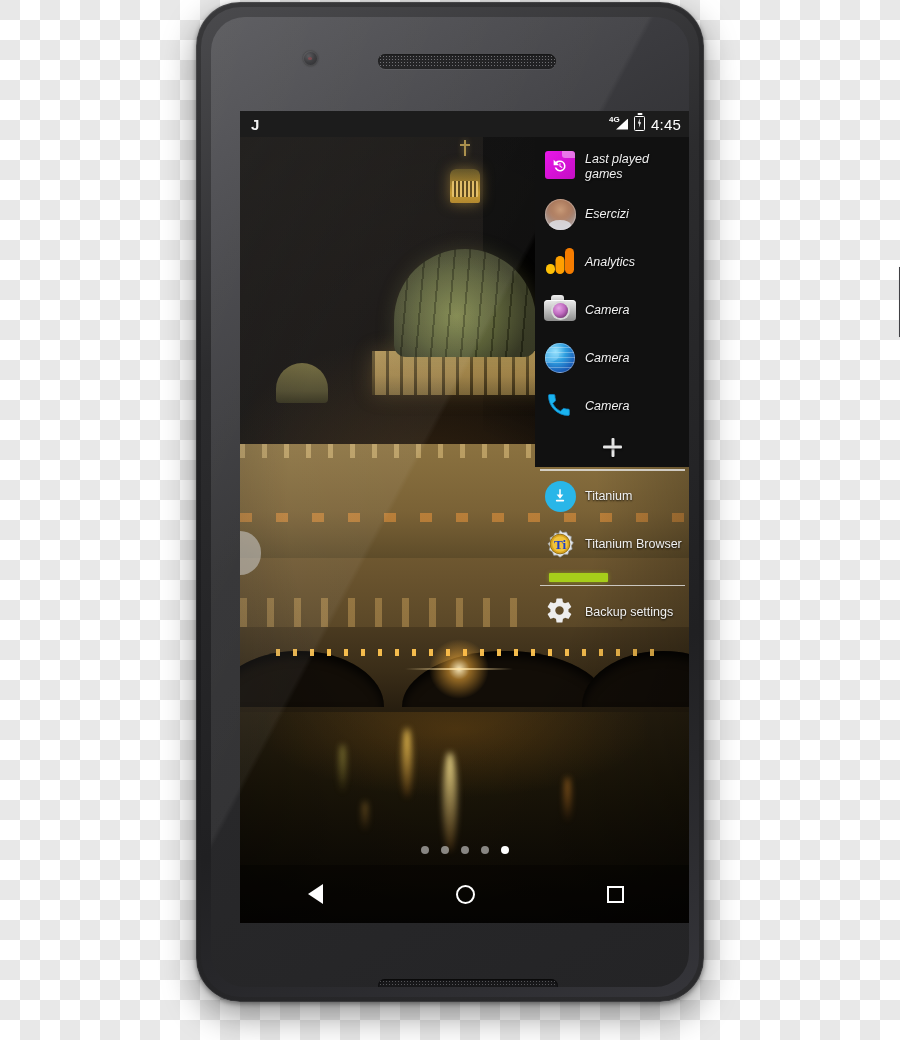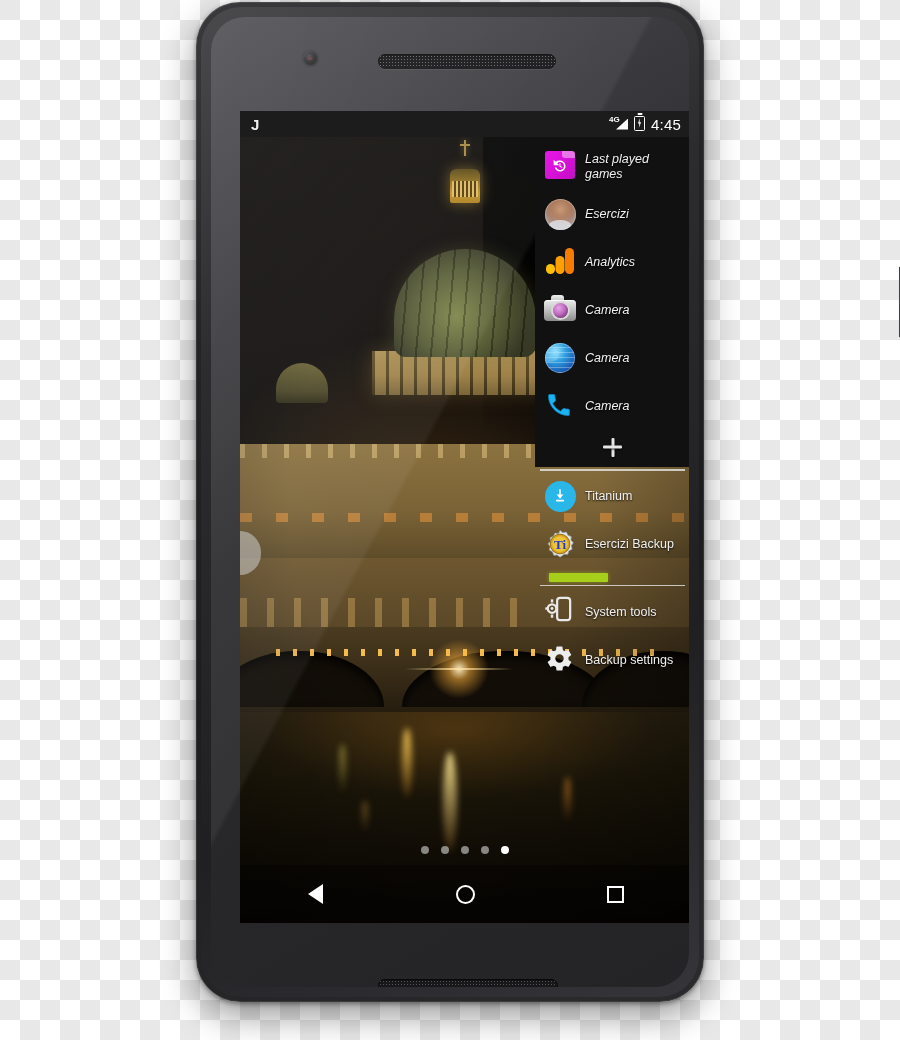--- a/index.html
+++ b/index.html
@@ -547,46 +547,29 @@
               <span class="ico">
                 <span class="ic-titanium">
                   <svg width="30" height="30" viewBox="0 0 32 32">
                     <path d="M16 1.5l3 2.4 3.8-.7 1.6 3.5 3.6 1.4-.4 3.8 2.6 2.8-2.2 3.1.9 3.7-3.4 1.8-1.2 3.7-3.8-.2L16 30l-2.9-2.2-3.8.2L8 24.3l-3.4-1.8.9-3.7L3.3 15.7 5.9 13l-.4-3.8L9.1 7.8l1.6-3.5L14.5 5z" fill="#e3e6ea" stroke="#9aa0a6" stroke-width=".8"></path>
                     <circle cx="16" cy="16" r="10.5" fill="#d9a41e" stroke="#8f6a0c" stroke-width="1"></circle>
                     <circle cx="16" cy="16" r="8.3" fill="#f0c33c"></circle>
                     <text x="16" y="21" font-family="Liberation Serif, serif" font-size="14" font-weight="bold" fill="#1d3ec9" text-anchor="middle">Ti</text>
                   </svg>
                 </span>
               </span>
-              <span class="lbl">Esercizi Backup</span>
+              <span class="lbl">Titanium Browser</span>
             </div>
 
             <div id="progress-track">
               <div id="progress-fill" style="width: 44%; background: rgb(166, 206, 26);"></div>
             </div>
 
             <div class="separator"></div>
 
-            <div class="side-item">
-              <span class="ico">
-                <span class="ic-systools">
-                  <svg width="28" height="26" viewBox="0 0 30 28">
-                    <rect x="13" y="2" width="14" height="24" rx="3.2" fill="none" stroke="#e9e9e9" stroke-width="2.4"></rect>
-                    <circle cx="7.5" cy="13.5" r="4.6" fill="none" stroke="#e9e9e9" stroke-width="2.4"></circle>
-                    <circle cx="7.5" cy="13.5" r="1.6" fill="#e9e9e9"></circle>
-                    <g fill="#e9e9e9">
-                      <rect x="6.2" y="3.6" width="2.6" height="3.4"></rect>
-                      <rect x="6.2" y="20" width="2.6" height="3.4"></rect>
-                      <rect x="0.2" y="12.2" width="3.4" height="2.6"></rect>
-                    </g>
-                  </svg>
-                </span>
-              </span>
-              <span class="lbl">System tools</span>
-            </div>
 
             <div class="side-item">
               <span class="ico">
                 <span class="ic-settings">
                   <svg width="29" height="29" viewBox="0 0 24 24">
                     <path d="M19.4 13a7.8 7.8 0 0 0 .06-1 7.8 7.8 0 0 0-.06-1l2.1-1.6a.5.5 0 0 0 .12-.64l-2-3.46a.5.5 0 0 0-.6-.22l-2.5 1a7.3 7.3 0 0 0-1.7-1l-.38-2.65a.5.5 0 0 0-.5-.43h-4a.5.5 0 0 0-.5.43L9.1 5.08a7.3 7.3 0 0 0-1.7 1l-2.5-1a.5.5 0 0 0-.6.22l-2 3.46a.5.5 0 0 0 .12.64L4.52 11a7.8 7.8 0 0 0 0 2l-2.1 1.6a.5.5 0 0 0-.12.64l2 3.46a.5.5 0 0 0 .6.22l2.5-1a7.3 7.3 0 0 0 1.7 1l.38 2.65a.5.5 0 0 0 .5.43h4a.5.5 0 0 0 .5-.43l.38-2.65a7.3 7.3 0 0 0 1.7-1l2.5 1a.5.5 0 0 0 .6-.22l2-3.46a.5.5 0 0 0-.12-.64zM12 15.5A3.5 3.5 0 1 1 15.5 12 3.5 3.5 0 0 1 12 15.5z" fill="#ededed"></path>
                   </svg>
                 </span>
               </span>
               <span class="lbl">Backup settings</span>

